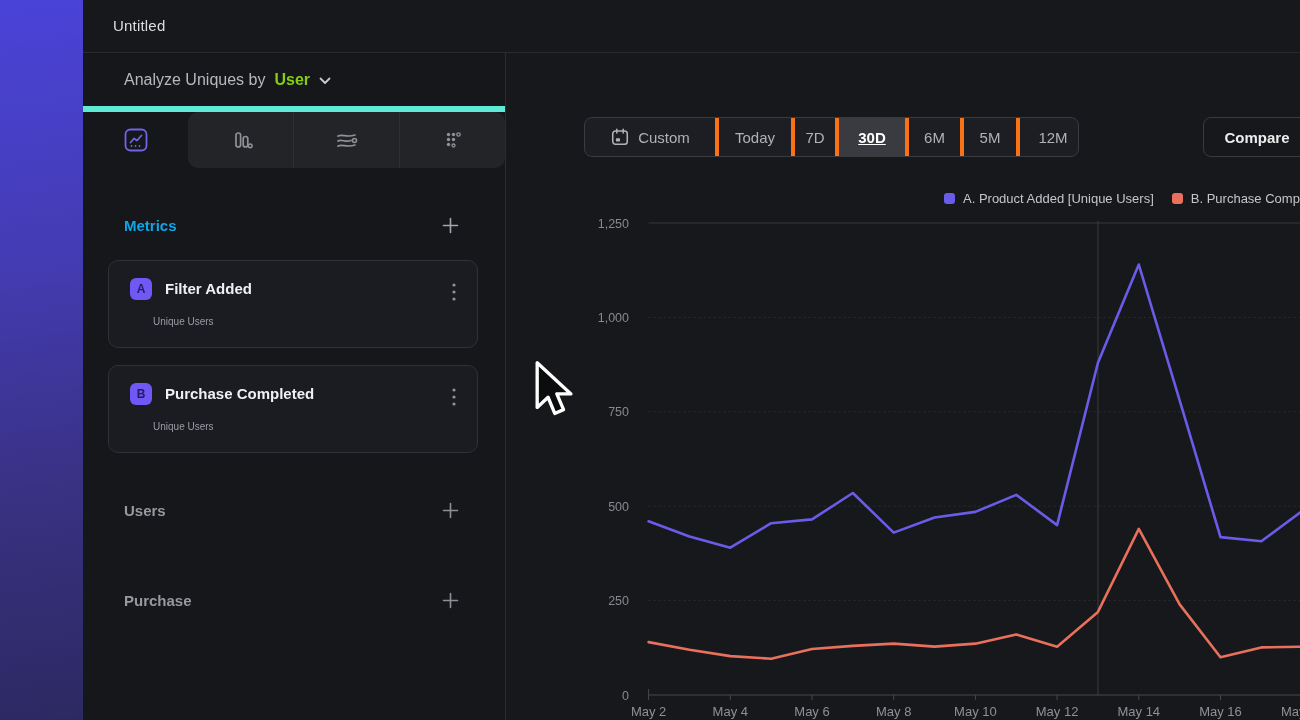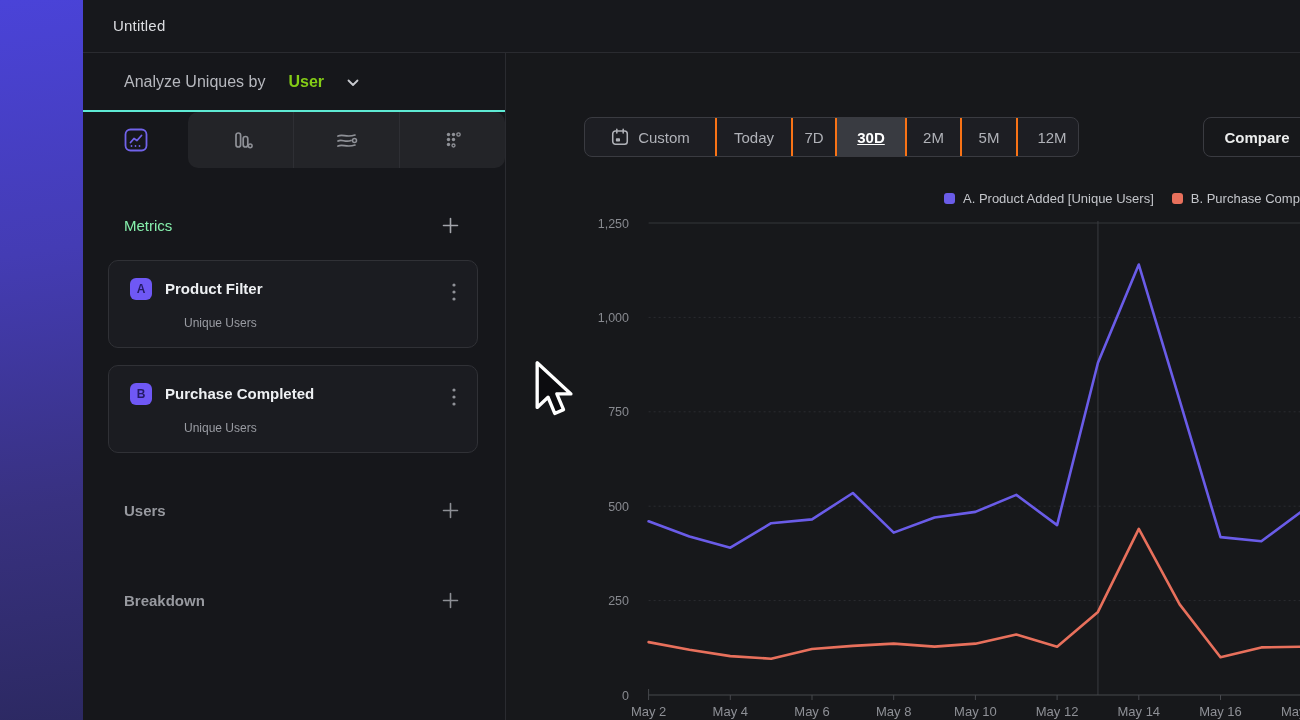--- a/index.html
+++ b/index.html
@@ -14,53 +14,53 @@
   
   #topbar { position:absolute; left:83px; top:0; width:1217px; height:53px;
             background:#17181c; border-bottom:1px solid #2a2b30; }
   .doc-title { position:absolute; left:30px; top:17px; font-size:15px; color:#dcdde1; letter-spacing:.2px; }
 
   
   #sidebar { position:absolute; left:83px; top:53px; width:422px; height:667px; background:#16171b; }
   #vdivider { position:absolute; left:505px; top:53px; width:1px; height:667px; background:#2a2b30; }
 
   .analyze-row { position:absolute; left:0; top:0; width:422px; height:59px;
-                 border-bottom:2px solid #5eead4; display:flex; align-items:center; padding-left:41px; gap:23px; }
+                 border-bottom:6px solid #5eead4; display:flex; align-items:center; padding-left:41px; gap:9px; }
   .analyze-prefix { font-size:16px; color:#b6b8be; }
   .analyze-value { font-size:16px; color:#84cc16; font-weight:700; }
   .chev { margin-top:2px; }
 
   .tabstrip { position:absolute; left:0; top:59px; width:422px; height:56px; }
   .tab-sel { position:absolute; left:0; top:0; width:105px; height:56px; display:flex; align-items:center; justify-content:center; }
   .tab-block { position:absolute; left:105px; top:0; width:317px; height:56px; background:#232428; border-radius:10px; display:flex; }
   .tab-cell { flex:1; display:flex; align-items:center; justify-content:center; }
   .tab-cell + .tab-cell { border-left:1px solid #2e2f34; }
 
   .section-label { position:absolute; left:41px; font-size:15px; }
-  .metrics-title { top:164px; color:#86efac; font-weight:400; }
+  .metrics-title { top:164px; color:#0ea5e9; font-weight:700; }
   .muted-title { color:#97999f; font-weight:600; }
   .plusbtn { position:absolute; left:357px; width:20px; height:20px; display:flex; align-items:center; justify-content:center; cursor:pointer; }
 
   .metric-card { position:absolute; left:25px; width:370px; height:88px; background:#1b1c21;
                  border:1px solid #303136; border-radius:10px; }
   .badge { position:absolute; left:21px; top:17px; width:22px; height:22px; border-radius:6px;
            background:#6f58f5; color:#241a66; font-size:12px; font-weight:700;
            display:flex; align-items:center; justify-content:center; }
   .m-title { position:absolute; left:56px; top:19px; font-size:15px; font-weight:700; color:#eef0f3; }
-  .m-sub { position:absolute; left:75px; top:55px; font-size:12px; color:#9a9ca3; }
+  .m-sub { position:absolute; left:44px; top:55px; font-size:10px; color:#9a9ca3; }
   .kebab { position:absolute; right:14px; top:20px; width:18px; height:22px; display:flex; align-items:center; justify-content:center; cursor:pointer; }
 
   
   #chartpanel { position:absolute; left:506px; top:53px; width:794px; height:667px; background:#17181b; overflow:hidden; }
 
   .rangebar { position:absolute; left:78px; top:64px; height:40px; display:flex;
               background:#1d1e23; border:1px solid #3a3b41; border-radius:8px; overflow:hidden; }
   .seg { display:flex; align-items:center; justify-content:center; gap:8px;
          font-size:15px; color:#b0b2b8; cursor:pointer; white-space:nowrap;text-align:center; }
-  .seg + .seg { border-left:2px solid #f97316; }
+  .seg + .seg { border-left:4px solid #f97316; }
   .seg.selected { background:#393b41; color:#ffffff; font-weight:700;text-decoration:underline; }
 
   .compare-btn { position:absolute; left:697px; top:64px; height:40px; width:108px;
                  border:1px solid #3a3b41; border-radius:8px; background:transparent;
                  display:flex; align-items:center; justify-content:center;
                  font-size:15px; font-weight:700; color:#eceded; cursor:pointer; }
 
   .legend { position:absolute; left:438px; top:138px; display:flex; align-items:center; gap:18px; white-space:nowrap; }
   .legend-item { display:flex; align-items:center; gap:8px; }
   .swatch { width:11px; height:11px; border-radius:3px; }
@@ -146,21 +146,21 @@
 
     <div class="section-label metrics-title">Metrics</div>
     <div class="plusbtn" style="top:162px;">
       <svg width="17" height="17" viewBox="0 0 17 17">
           <path d="M8.5 1.5 V15.5 M1.5 8.5 H15.5" stroke="#a3a5ab" stroke-width="1.6" stroke-linecap="round"></path>
         </svg>
     </div>
 
     <div class="metric-card" style="top:207px;">
       <div class="badge">A</div>
-      <div class="m-title">Product Filter</div>
+      <div class="m-title">Filter Added</div>
       <div class="m-sub">Unique Users</div>
       <div class="kebab">
         <svg width="4" height="18" viewBox="0 0 4 18">
             <circle cx="2" cy="2" r="1.6" fill="#8f9197"></circle>
             <circle cx="2" cy="9" r="1.6" fill="#8f9197"></circle>
             <circle cx="2" cy="16" r="1.6" fill="#8f9197"></circle>
           </svg>
       </div>
     </div>
 
@@ -177,21 +177,21 @@
       </div>
     </div>
 
     <div class="section-label muted-title" style="top:449px;">Users</div>
     <div class="plusbtn" style="top:447px;">
       <svg width="17" height="17" viewBox="0 0 17 17">
           <path d="M8.5 1.5 V15.5 M1.5 8.5 H15.5" stroke="#8d8f95" stroke-width="1.6" stroke-linecap="round"></path>
         </svg>
     </div>
 
-    <div class="section-label muted-title" style="top:539px;">Breakdown</div>
+    <div class="section-label muted-title" style="top:539px;">Purchase</div>
     <div class="plusbtn" style="top:537px;">
       <svg width="17" height="17" viewBox="0 0 17 17">
           <path d="M8.5 1.5 V15.5 M1.5 8.5 H15.5" stroke="#8d8f95" stroke-width="1.6" stroke-linecap="round"></path>
         </svg>
     </div>
 
   </div>
 
   <div id="vdivider"></div>
 
@@ -204,21 +204,21 @@
             <rect x="3" y="4.5" width="16" height="14.5" rx="3" fill="none" stroke="#b0b2b8" stroke-width="1.7"></rect>
             <path d="M7.5 2.5 V6.5 M14.5 2.5 V6.5" stroke="#b0b2b8" stroke-width="1.7" stroke-linecap="round"></path>
             <rect x="6.5" y="12.5" width="4.5" height="3.5" rx="0.8" fill="#b0b2b8"></rect>
           </svg>
         </span>
         <span>Custom</span>
       </div>
       <div class="seg" style="width:76px;">Today</div>
       <div class="seg" style="width:44px;">7D</div>
       <div class="seg selected" style="width:70px;">30D</div>
-      <div class="seg" style="width:55px;">2M</div>
+      <div class="seg" style="width:55px;">6M</div>
       <div class="seg" style="width:56px;">5M</div>
       <div class="seg" style="width:62px;padding-left:8px;">12M</div>
     </div>
 
     <div class="compare-btn">Compare</div>
 
     <div class="legend">
       <div class="legend-item">
         <span class="swatch" style="background: rgb(106, 92, 232);"></span>
         <span class="legend-label">A. Product Added [Unique Users]</span>

